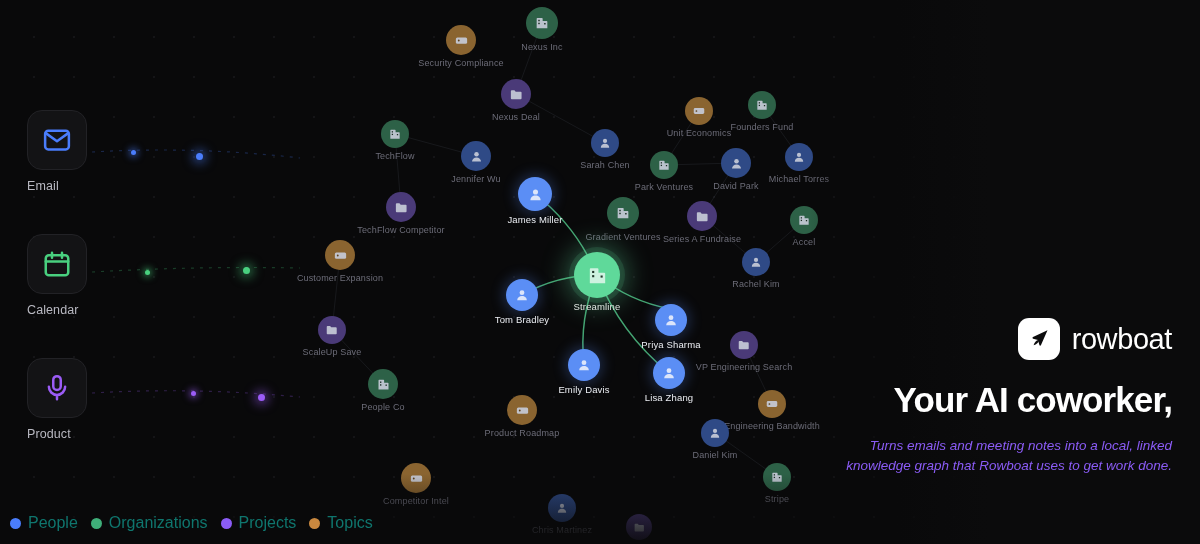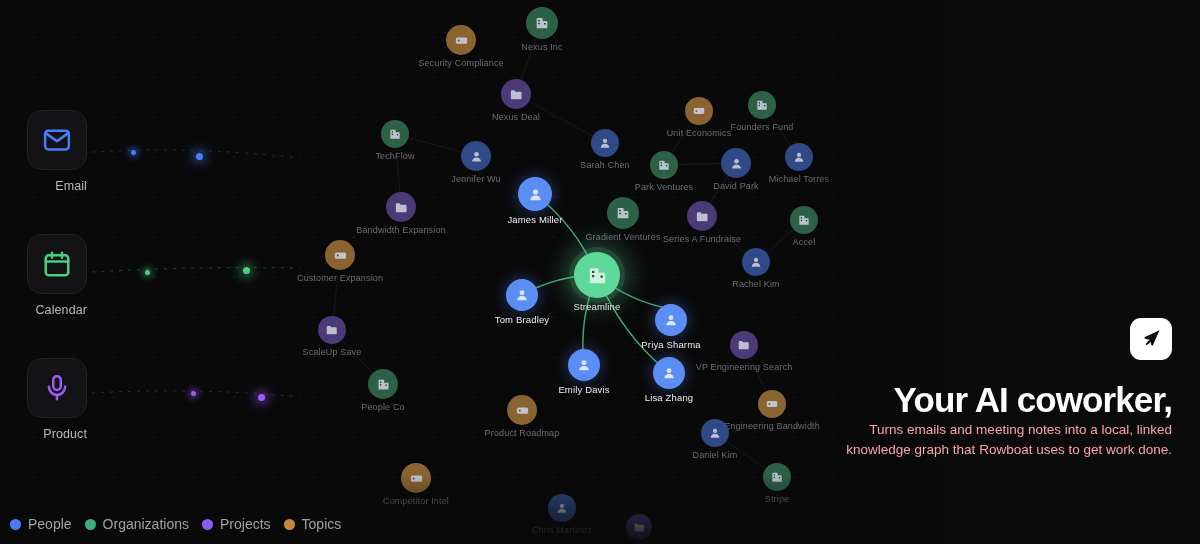--- a/index.html
+++ b/index.html
@@ -29,21 +29,21 @@
     pointer-events:none;
   }
   #bottomfade {
     position:absolute; left:0; bottom:0; width:860px; height:70px;
     background:linear-gradient(to top, rgba(9,9,10,0.92), rgba(9,9,10,0));
     pointer-events:none;
   }
 
   
   .source {
-    position:absolute; display:flex; flex-direction:column; align-items:flex-end;
+    position:absolute; display:flex; flex-direction:column; align-items:flex-start;
   }
   .source .card {
     width:60px; height:60px; border-radius:15px;
     background:#131315;
     border:1px solid #222226;
     display:flex; align-items:center; justify-content:center;
   }
   .source .slabel {
     margin-top:9px; font-size:12.5px; color:#b9b9c2; letter-spacing:.1px;
   }
@@ -74,36 +74,36 @@
   }
   .disc svg { display:block; opacity:.92; }
 
   
   #legend {
     position:absolute; left:10px; bottom:12px;
     display:flex; align-items:center; gap:13px;
   }
   .leg { display:flex; align-items:center; gap:7px; }
   .leg .dot { width:11px; height:11px; border-radius:50%; }
-  .leg .lt { font-size:14px; color:#a3a3a3; }
+  .leg .lt { font-size:16px; color:#0f766e; }
 
   
   #brand { position:absolute; right:28px; top:318px; width:350px; text-align:right; }
   #logorow { display:flex; align-items:center; justify-content:flex-end; gap:12px; }
   #logomark {
     width:42px; height:42px; border-radius:11px; background:#fff;
     display:flex; align-items:center; justify-content:center;
   }
   #logoword { font-size:29px; color:#fff; letter-spacing:-0.4px; font-weight:400; }
   #headline {
     margin-top:19px; font-size:35px; line-height:41px; font-weight:700;
     color:#ffffff; letter-spacing:-0.9px;
   }
   #subline {
-    font-size:13.5px; line-height:20px; color:#fca5a5;
+    margin-top:16px; font-size:13.5px; line-height:20px; color:#8b5cf6;font-style:italic;
   }
 </style>
 </head>
 <body>
 
 <div id="stage">
   <div id="dotgrid"></div>
 
   <svg id="edges" viewBox="0 0 1200 544" width="1200" height="544">
     <g id="stream-lines">
@@ -251,21 +251,21 @@
           </svg>
         </div>
         <div class="nlabel">James Miller</div>
       </div>
       <div class="node dim" style="left: 401px; top: 207px;">
         <div class="disc" style="width:30px;height:30px;background:#4a3a78;">
           <svg width="15" height="15" viewBox="0 0 24 24">
             <path d="M3 6.5c0-.8.6-1.4 1.4-1.4h4.3l2 2.3h8c.8 0 1.4.6 1.4 1.4v9.3c0 .8-.6 1.4-1.4 1.4H4.4c-.8 0-1.4-.6-1.4-1.4z" fill="#c6cbd8"></path>
           </svg>
         </div>
-        <div class="nlabel">Bandwidth Expansion</div>
+        <div class="nlabel">TechFlow Competitor</div>
       </div>
       <div class="node dim" style="left: 623px; top: 213px;">
         <div class="disc" style="width:32px;height:32px;background:#2d6147;">
           <svg width="16" height="16" viewBox="0 0 24 24">
             <path d="M4 20V5.5c0-.6.5-1 1-1h7c.6 0 1 .4 1 1V9h6c.6 0 1 .4 1 1v10z" fill="#c6cbd8"></path>
             <rect x="6.4" y="7.2" width="2.2" height="2.2" fill="#1c2a22"></rect>
             <rect x="6.4" y="11.6" width="2.2" height="2.2" fill="#1c2a22"></rect>
             <rect x="15.2" y="12" width="2.2" height="2.2" fill="#1c2a22"></rect>
           </svg>
         </div>
@@ -510,20 +510,21 @@
     </div>
 
   <div id="brand">
     <div id="logorow">
       <div id="logomark">
         <svg width="26" height="26" viewBox="0 0 26 26" aria-hidden="true">
           <path d="M21.5 4.2 L7.0 11.1 C6.2 11.5 6.3 12.5 7.1 12.7 L12.0 14.0 L13.4 19.0 C13.6 19.8 14.6 19.9 15.0 19.1 Z" fill="#0c0c0d"></path>
           <path d="M12.2 14.0 C10.2 14.4 8.4 16.3 7.6 19.3 C10.6 18.6 12.6 16.6 13.2 14.6 Z" fill="#0c0c0d"></path>
         </svg>
       </div>
+      <div id="logoword">rowboat</div>
     </div>
     <div id="headline">
       <div>Your AI coworker,</div>
     </div>
     <div id="subline">
       <div>Turns emails and meeting notes into a local, linked</div>
       <div>knowledge graph that Rowboat uses to get work done.</div>
     </div>
   </div>
 </div>

